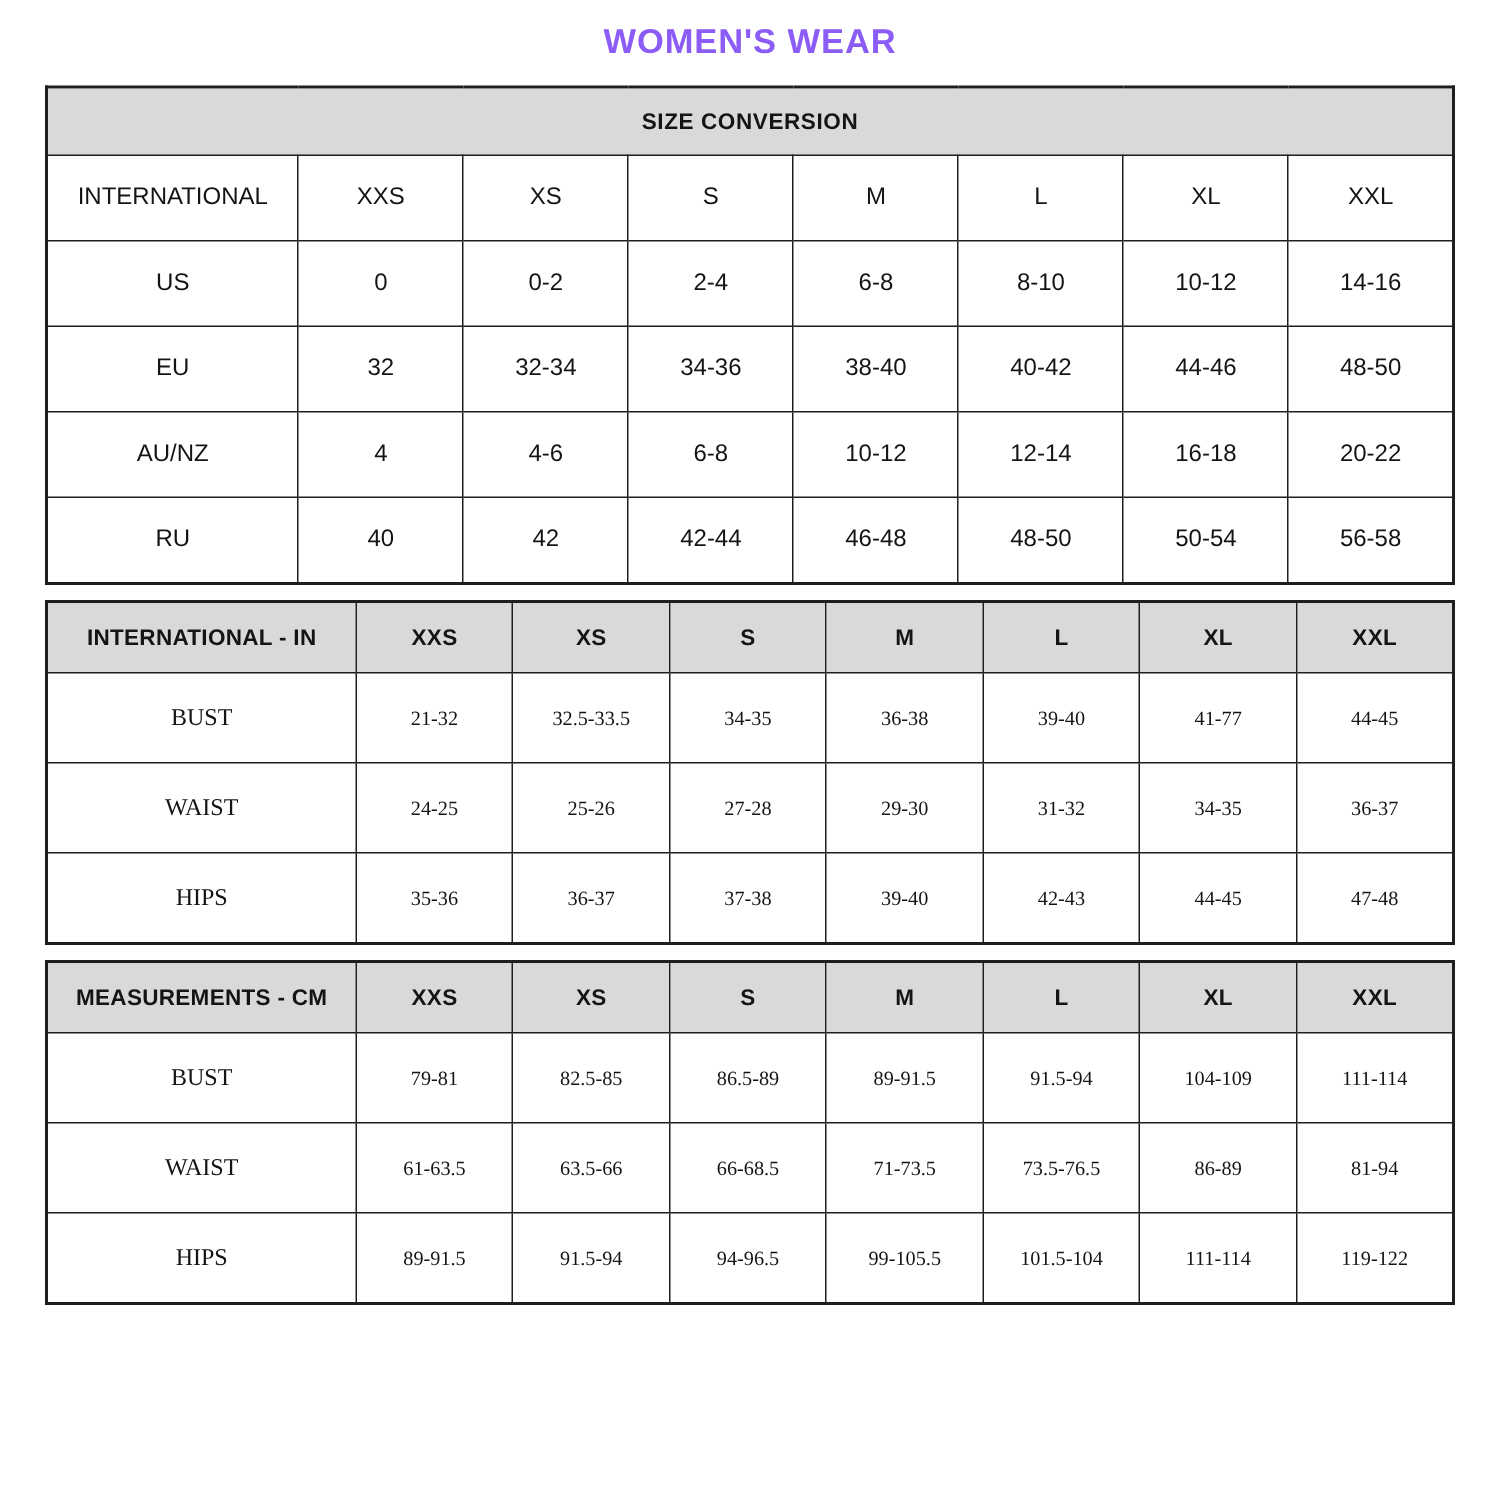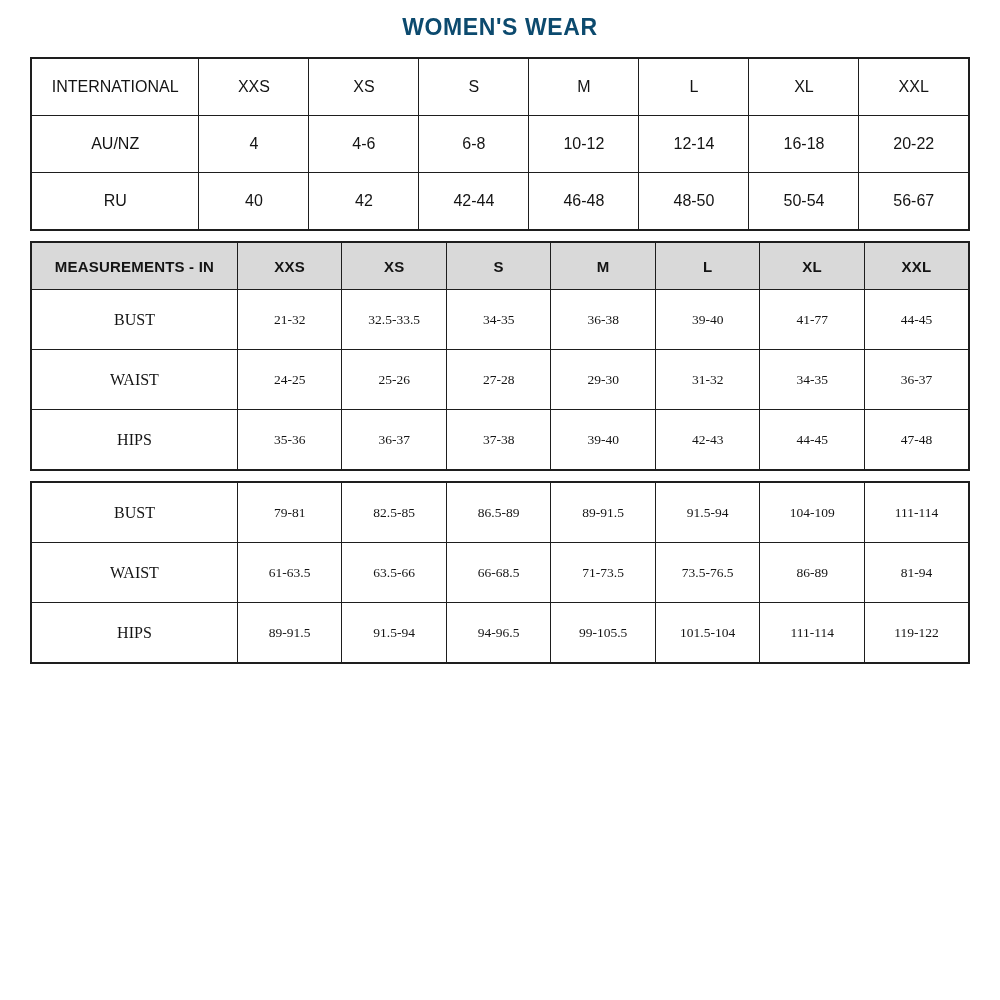--- a/index.html
+++ b/index.html
@@ -1,18 +1,18 @@
 <!DOCTYPE html>
 <html><head>
 <meta charset="utf-8">
 <style>
   html,body { margin:0; padding:0; background:#ffffff; }
   body { font-family:"Liberation Sans", sans-serif; color:#141414; }
   .page { width:1000px; height:1000px; box-sizing:border-box; padding:14px 30px 15px 30px; background:#ffffff; }
-  .page-title { text-align:center; font-size:23px; font-weight:700; letter-spacing:0.6px; margin:0 0 16px 0; color:#0c4a6e; }
+  .page-title { text-align:center; font-size:23px; font-weight:700; letter-spacing:0.6px; margin:0 0 16px 0; color:#8b5cf6; }
 
   table.chart { width:100%; border-collapse:collapse; table-layout:fixed; border:2px solid #1e1e1e; }
   table.chart + table.chart { margin-top:10px; }
   td,th { border:1.5px solid #1e1e1e; text-align:center; vertical-align:middle; padding:0 4px; overflow:hidden; }
 
   
   .table-conversion td { height:56px; font-size:16px; font-weight:400; }
   .table-conversion .title-cell { background:#d9d9d9; font-weight:700; font-size:15px; height:44px; letter-spacing:0.4px; }
 
   
@@ -33,66 +33,89 @@
       <col style="width:11.73%">
         <col style="width:11.73%">
         <col style="width:11.73%">
       <col style="width:11.73%">
         <col style="width:11.73%">
         <col style="width:11.73%">
         <col style="width:11.73%">
     </colgroup>
     <tbody>
         <tr>
+          <td class="title-cell" colspan="8">SIZE CONVERSION</td>
+        </tr>
+        <tr>
           <td class="label-cell">INTERNATIONAL</td>
           <td class="data-cell">XXS</td>
           <td class="data-cell">XS</td>
           <td class="data-cell">S</td>
           <td class="data-cell">M</td>
           <td class="data-cell">L</td>
           <td class="data-cell">XL</td>
           <td class="data-cell">XXL</td>
         </tr>
         <tr>
+          <td class="label-cell">US</td>
+          <td class="data-cell">0</td>
+          <td class="data-cell">0-2</td>
+          <td class="data-cell">2-4</td>
+          <td class="data-cell">6-8</td>
+          <td class="data-cell">8-10</td>
+          <td class="data-cell">10-12</td>
+          <td class="data-cell">14-16</td>
+        </tr>
+        <tr>
+          <td class="label-cell">EU</td>
+          <td class="data-cell">32</td>
+          <td class="data-cell">32-34</td>
+          <td class="data-cell">34-36</td>
+          <td class="data-cell">38-40</td>
+          <td class="data-cell">40-42</td>
+          <td class="data-cell">44-46</td>
+          <td class="data-cell">48-50</td>
+        </tr>
+        <tr>
           <td class="label-cell">AU/NZ</td>
           <td class="data-cell">4</td>
           <td class="data-cell">4-6</td>
           <td class="data-cell">6-8</td>
           <td class="data-cell">10-12</td>
           <td class="data-cell">12-14</td>
           <td class="data-cell">16-18</td>
           <td class="data-cell">20-22</td>
         </tr>
         <tr>
           <td class="label-cell">RU</td>
           <td class="data-cell">40</td>
           <td class="data-cell">42</td>
           <td class="data-cell">42-44</td>
           <td class="data-cell">46-48</td>
           <td class="data-cell">48-50</td>
           <td class="data-cell">50-54</td>
-          <td class="data-cell">56-67</td>
+          <td class="data-cell">56-58</td>
         </tr>
       </tbody>
   </table>
 
   <table class="chart table-measure">
     <colgroup>
       <col style="width:22%">
       <col style="width:11.14%">
         <col style="width:11.14%">
         <col style="width:11.14%">
       <col style="width:11.14%">
         <col style="width:11.14%">
         <col style="width:11.14%">
         <col style="width:11.14%">
     </colgroup>
     <tbody>
         <tr>
-          <th class="label-col">MEASUREMENTS - IN</th>
+          <th class="label-col">INTERNATIONAL - IN</th>
           <th>XXS</th>
           <th>XS</th>
           <th>S</th>
           <th>M</th>
           <th>L</th>
           <th>XL</th>
           <th>XXL</th>
         </tr>
         <tr>
           <td class="label-cell">BUST</td>
@@ -133,20 +156,30 @@
       <col style="width:11.14%">
         <col style="width:11.14%">
         <col style="width:11.14%">
       <col style="width:11.14%">
         <col style="width:11.14%">
         <col style="width:11.14%">
         <col style="width:11.14%">
     </colgroup>
     <tbody>
         <tr>
+          <th class="label-col">MEASUREMENTS - CM</th>
+          <th>XXS</th>
+          <th>XS</th>
+          <th>S</th>
+          <th>M</th>
+          <th>L</th>
+          <th>XL</th>
+          <th>XXL</th>
+        </tr>
+        <tr>
           <td class="label-cell">BUST</td>
           <td class="data-cell">79-81</td>
           <td class="data-cell">82.5-85</td>
           <td class="data-cell">86.5-89</td>
           <td class="data-cell">89-91.5</td>
           <td class="data-cell">91.5-94</td>
           <td class="data-cell">104-109</td>
           <td class="data-cell">111-114</td>
         </tr>
         <tr>

